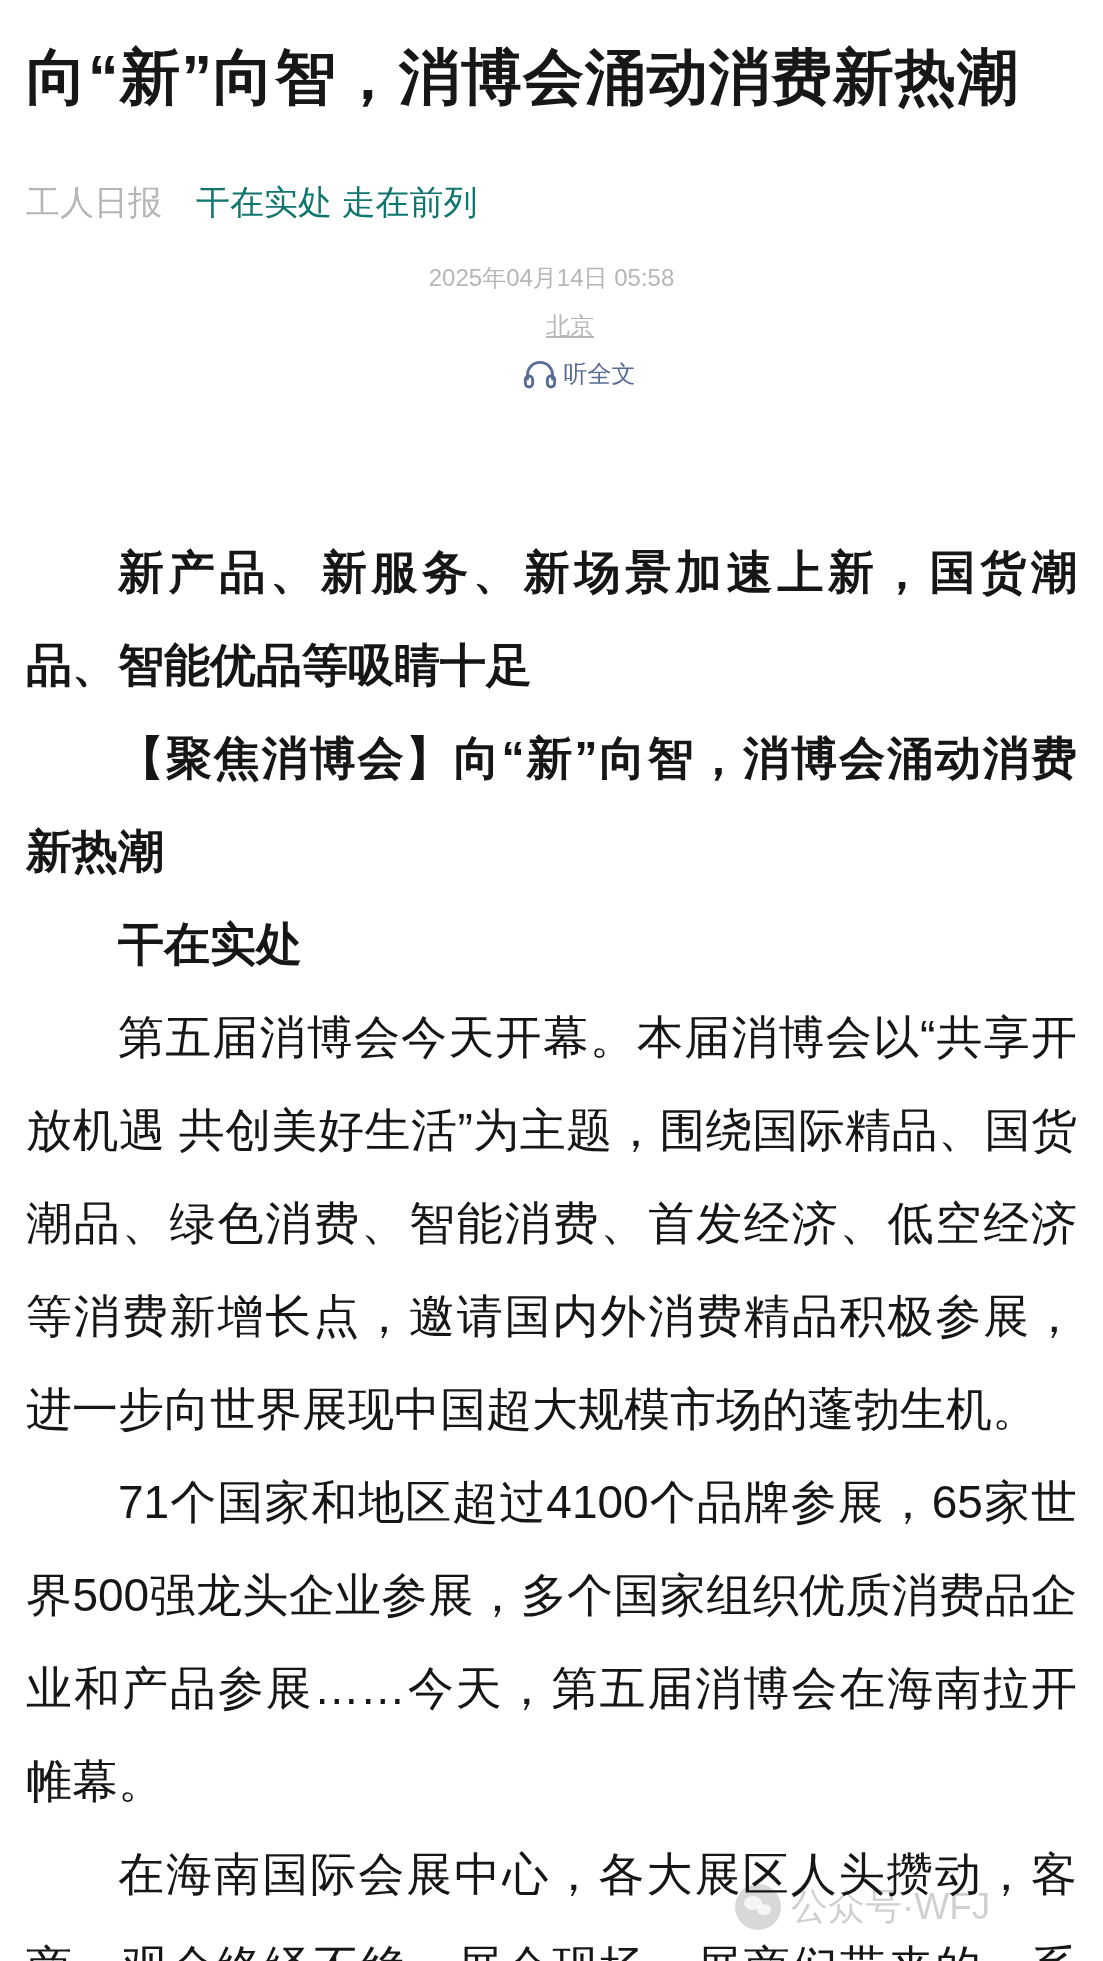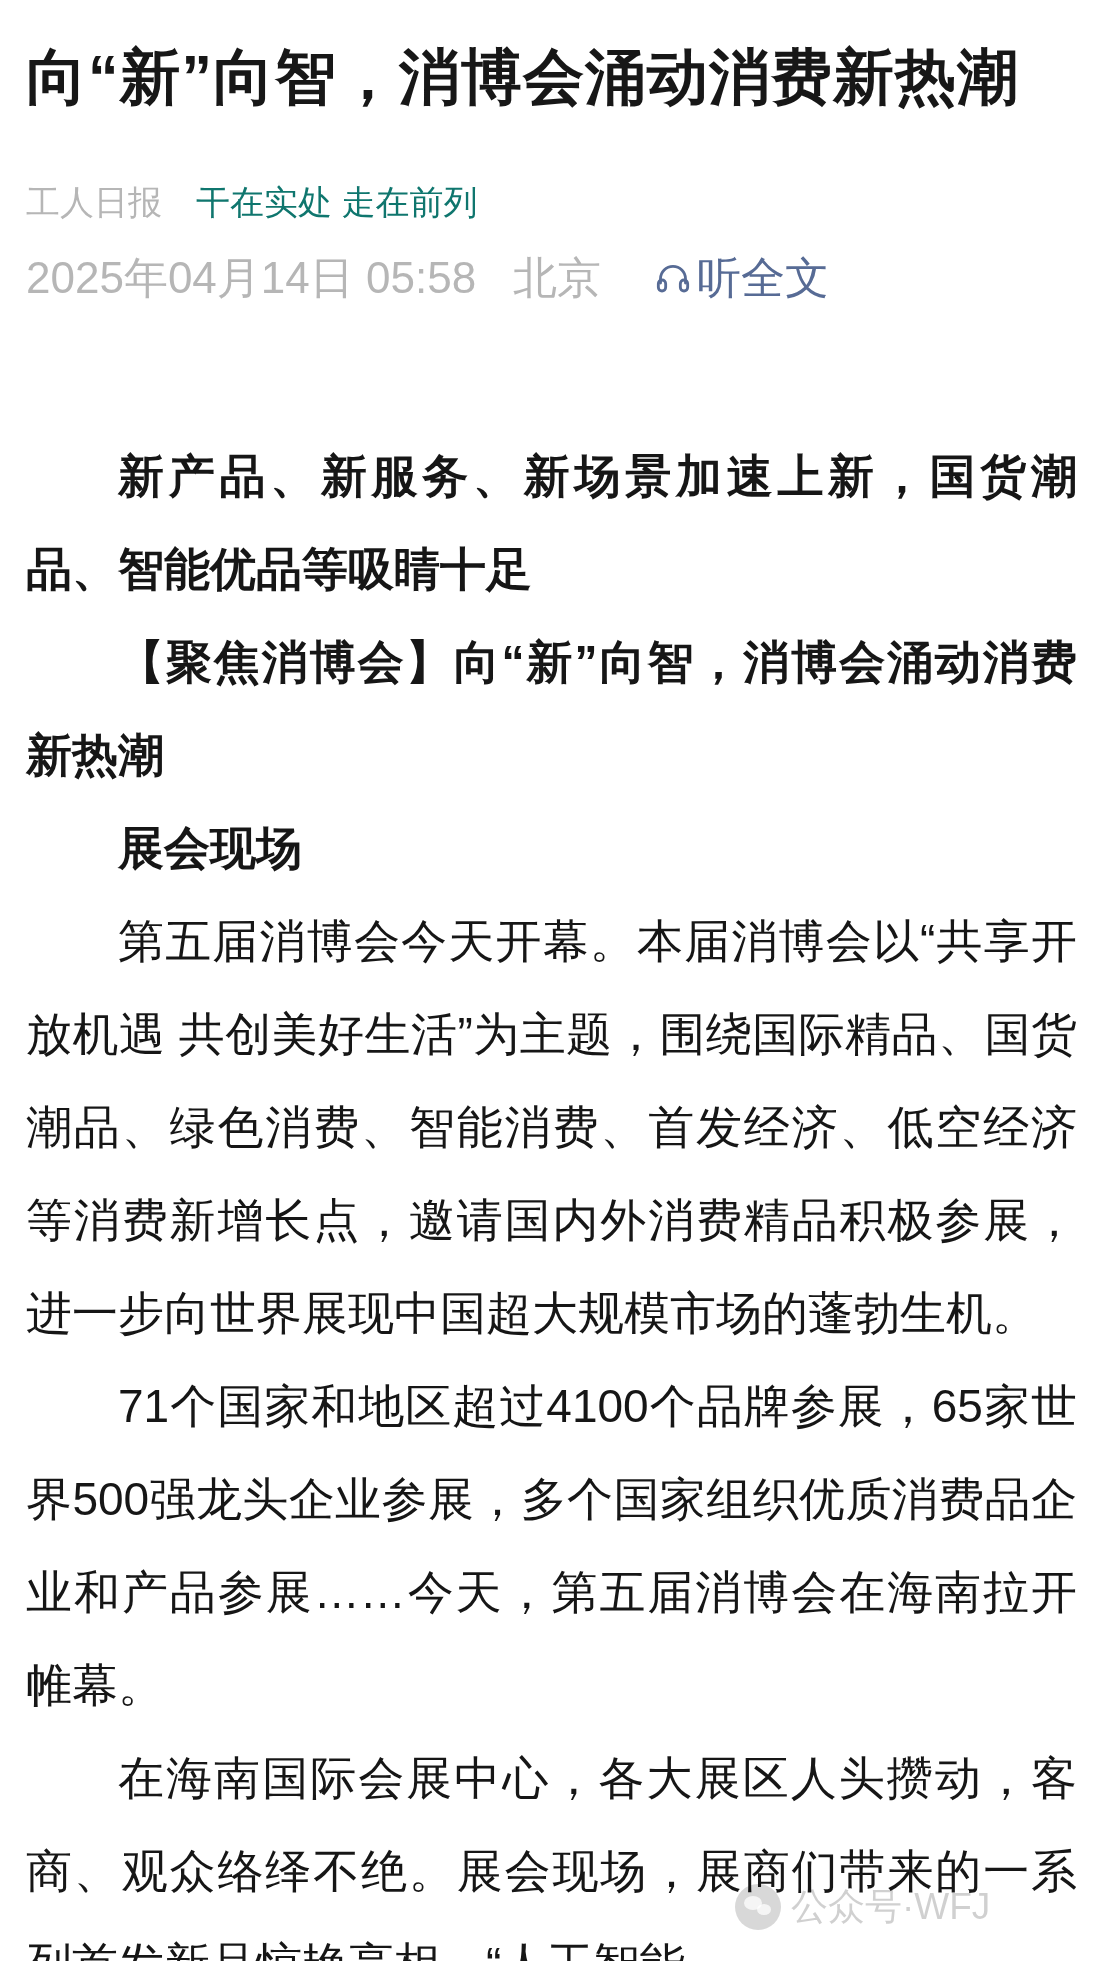--- a/index.html
+++ b/index.html
@@ -29,29 +29,30 @@
     line-height: 48px;
     display: flex;
     align-items: baseline;
     gap: 34px;
     white-space: nowrap;
   }
   .account-name { color: #b6b6b6; }
   .account-tagline { color: #0f766e; }
   .meta-row {
     margin-top: 28px;
-    font-size: 44px;
+    font-size: 24px;
     line-height: 48px;
     color: #b6b6b6;
     display: flex;
     align-items: center;
     white-space: nowrap;
+    flex-direction: column;
   }
   .publish-date { color: #b6b6b6; }
-  .location { color: #b6b6b6; margin-left: 37px; }
+  .location { color: #b6b6b6; margin-left: 37px; text-decoration: underline; }
   .listen-button {
     margin-left: 52px;
     display: inline-flex;
     align-items: center;
     gap: 4px;
     color: #576b95;
     cursor: pointer;
   }
   .listen-button svg { display: block; }
   .article-body {
@@ -130,19 +131,19 @@
           <rect x="16.4" y="13.2" width="4.4" height="6.6" rx="2.2" stroke="#576b95" stroke-width="1.7"></rect>
         </svg>
       </span>
       <span>听全文</span>
     </span>
   </div>
 
   <div class="article-body">
       <p class="bold">新产品、新服务、新场景加速上新，国货潮品、智能优品等吸睛十足</p>
       <p class="bold">【聚焦消博会】向“新”向智，消博会涌动消费新热潮</p>
-      <p class="bold">展会现场</p>
+      <p class="bold">干在实处</p>
       <p>第五届消博会今天开幕。本届消博会以“共享开放机遇 共创美好生活”为主题，围绕国际精品、国货潮品、绿色消费、智能消费、首发经济、低空经济等消费新增长点，邀请国内外消费精品积极参展，进一步向世界展现中国超大规模市场的蓬勃生机。</p>
       <p>71个国家和地区超过4100个品牌参展，65家世界500强龙头企业参展，多个国家组织优质消费品企业和产品参展……今天，第五届消博会在海南拉开帷幕。</p>
       <p>在海南国际会展中心，各大展区人头攒动，客商、观众络绎不绝。展会现场，展商们带来的一系列首发新品惊艳亮相，“人工智能</p>
     </div>
 
 </div>
 
 </body></html>

